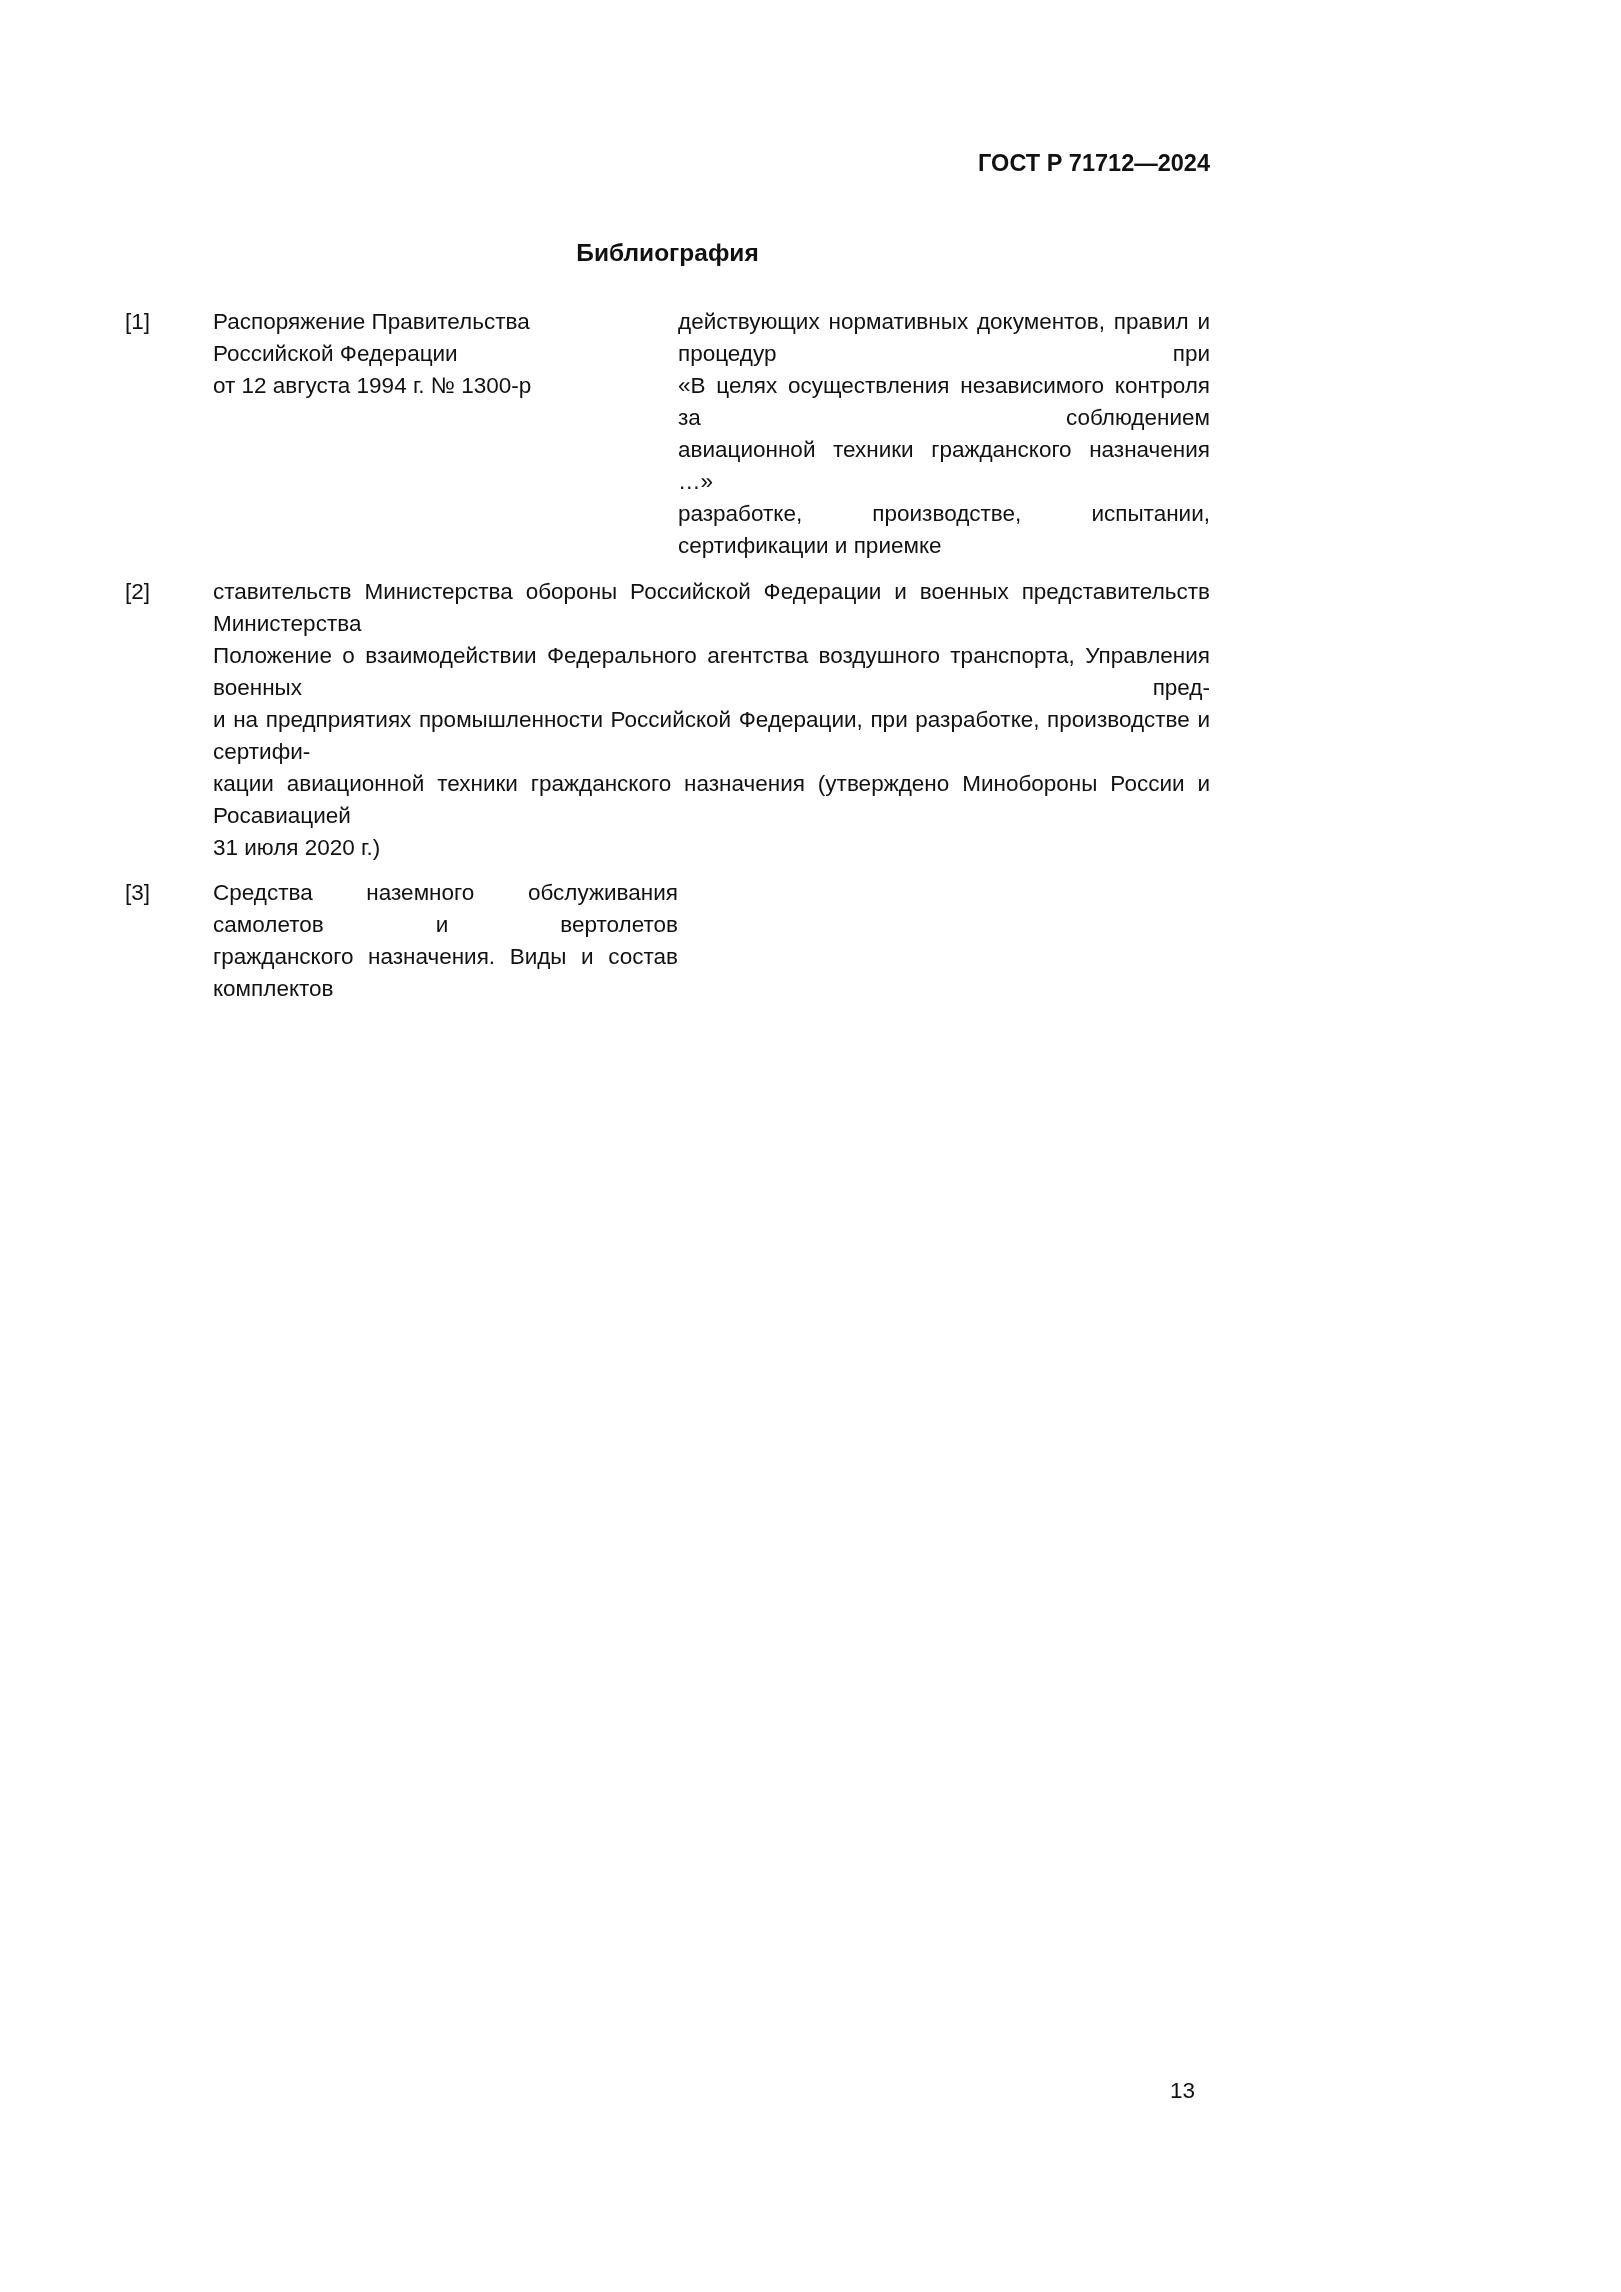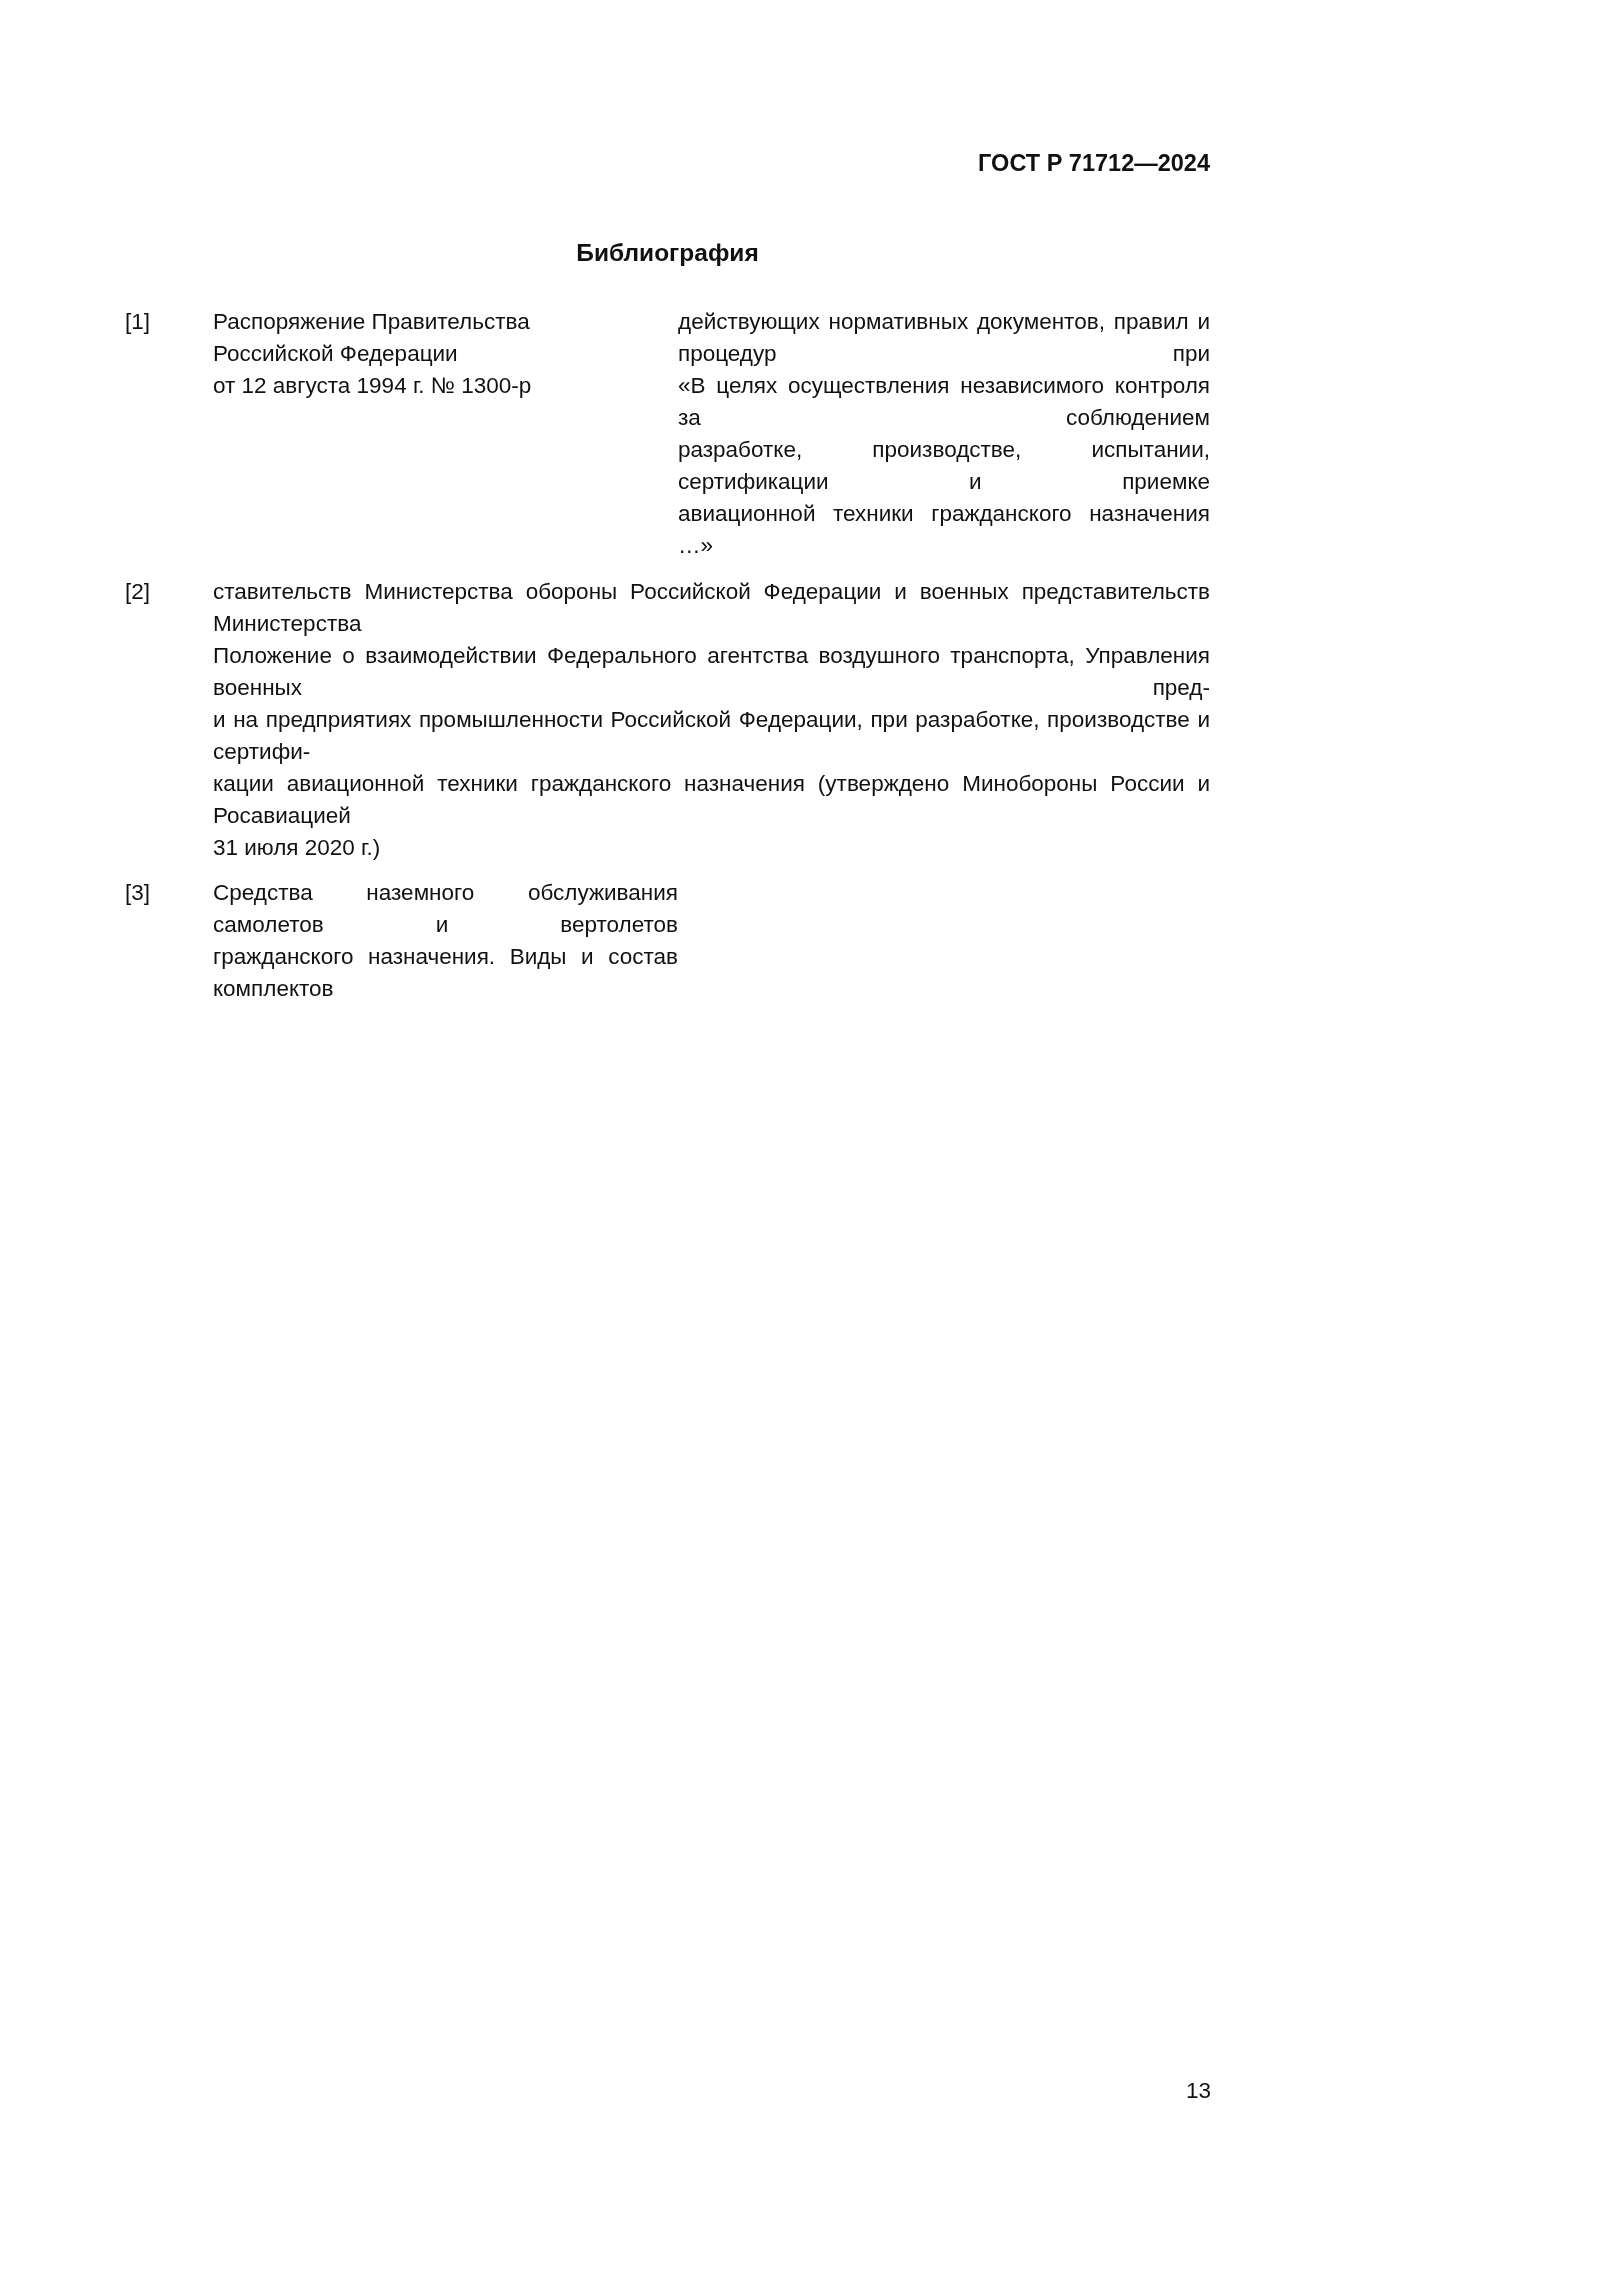--- a/index.html
+++ b/index.html
@@ -50,21 +50,21 @@
   }
   .justify-lines > div:last-child {
     text-align-last: left;
   }
   .plain-lines > div {
     text-align: left;
   }
   .page-number {
     position: absolute;
     top: 2076px;
-    right: 176px;
+    right: 192px;
     font-size: 22.5px;
     line-height: 29px;
   }
 </style>
 </head>
 <body>
 
 <div class="page">
 
   <div class="doc-header">ГОСТ Р 71712—2024</div>
@@ -76,22 +76,22 @@
     <div class="entry">
       <div class="num">[1]</div>
       <div class="left plain-lines">
           <div>Распоряжение Правительства</div>
           <div>Российской Федерации</div>
           <div>от 12 августа 1994 г. № 1300-р</div>
         </div>
       <div class="right justify-lines">
           <div>действующих нормативных документов, правил и процедур при</div>
           <div>«В целях осуществления независимого контроля за соблюдением</div>
+          <div>авиационной техники гражданского назначения …»</div>
           <div>разработке, производстве, испытании, сертификации и приемке</div>
-          <div>авиационной техники гражданского назначения …»</div>
         </div>
     </div>
 
     <div class="entry entry-full">
       <div class="num">[2]</div>
       <div class="full justify-lines">
           <div>ставительств Министерства обороны Российской Федерации и военных представительств Министерства</div>
           <div>Положение о взаимодействии Федерального агентства воздушного транспорта, Управления военных пред-</div>
           <div>и на предприятиях промышленности Российской Федерации, при разработке, производстве и сертифи-</div>
           <div>кации авиационной техники гражданского назначения (утверждено Минобороны России и Росавиацией</div>

